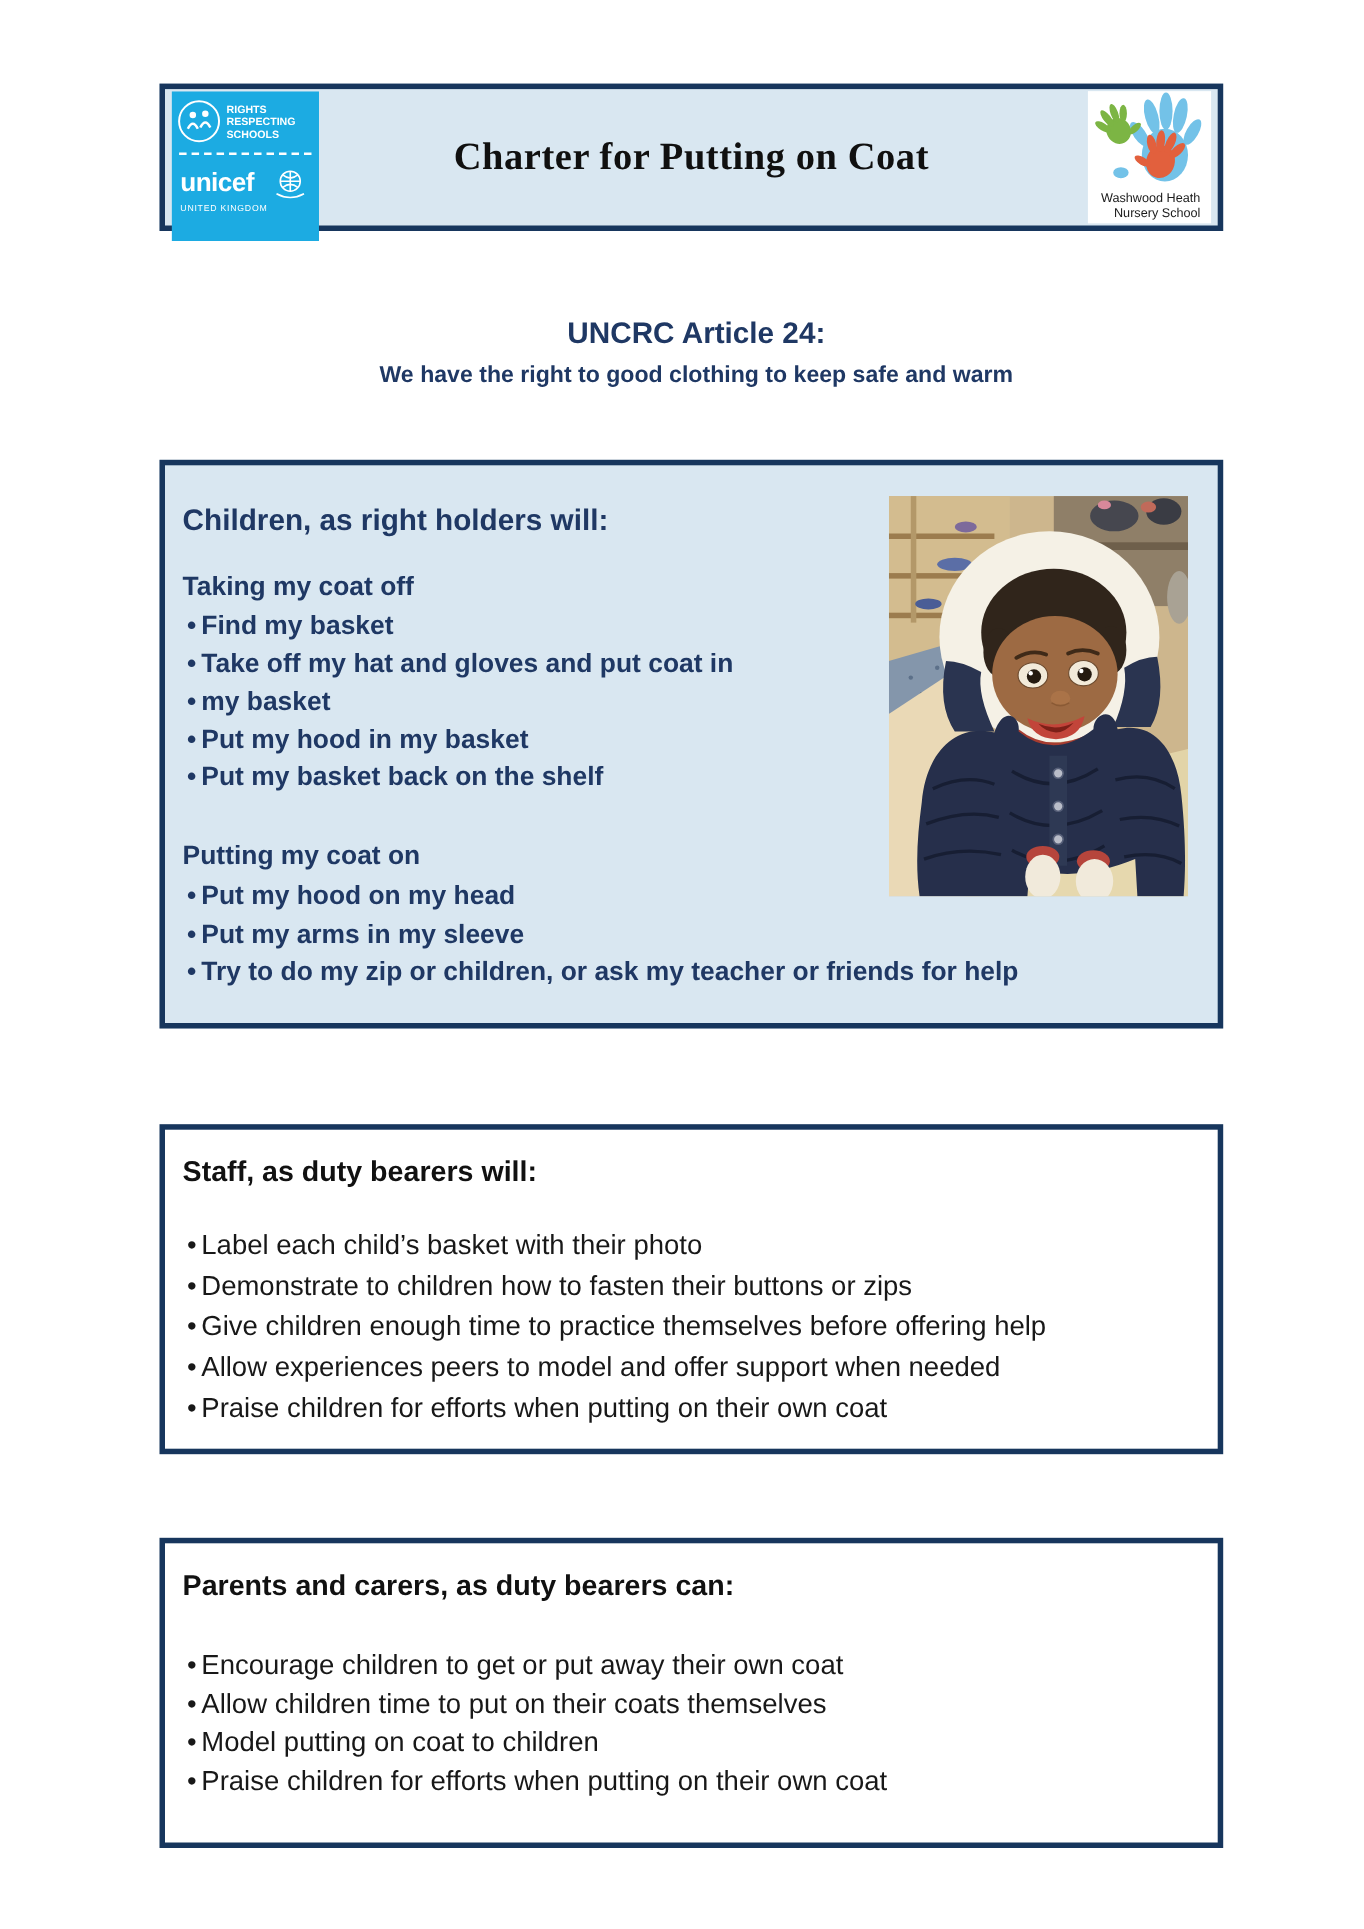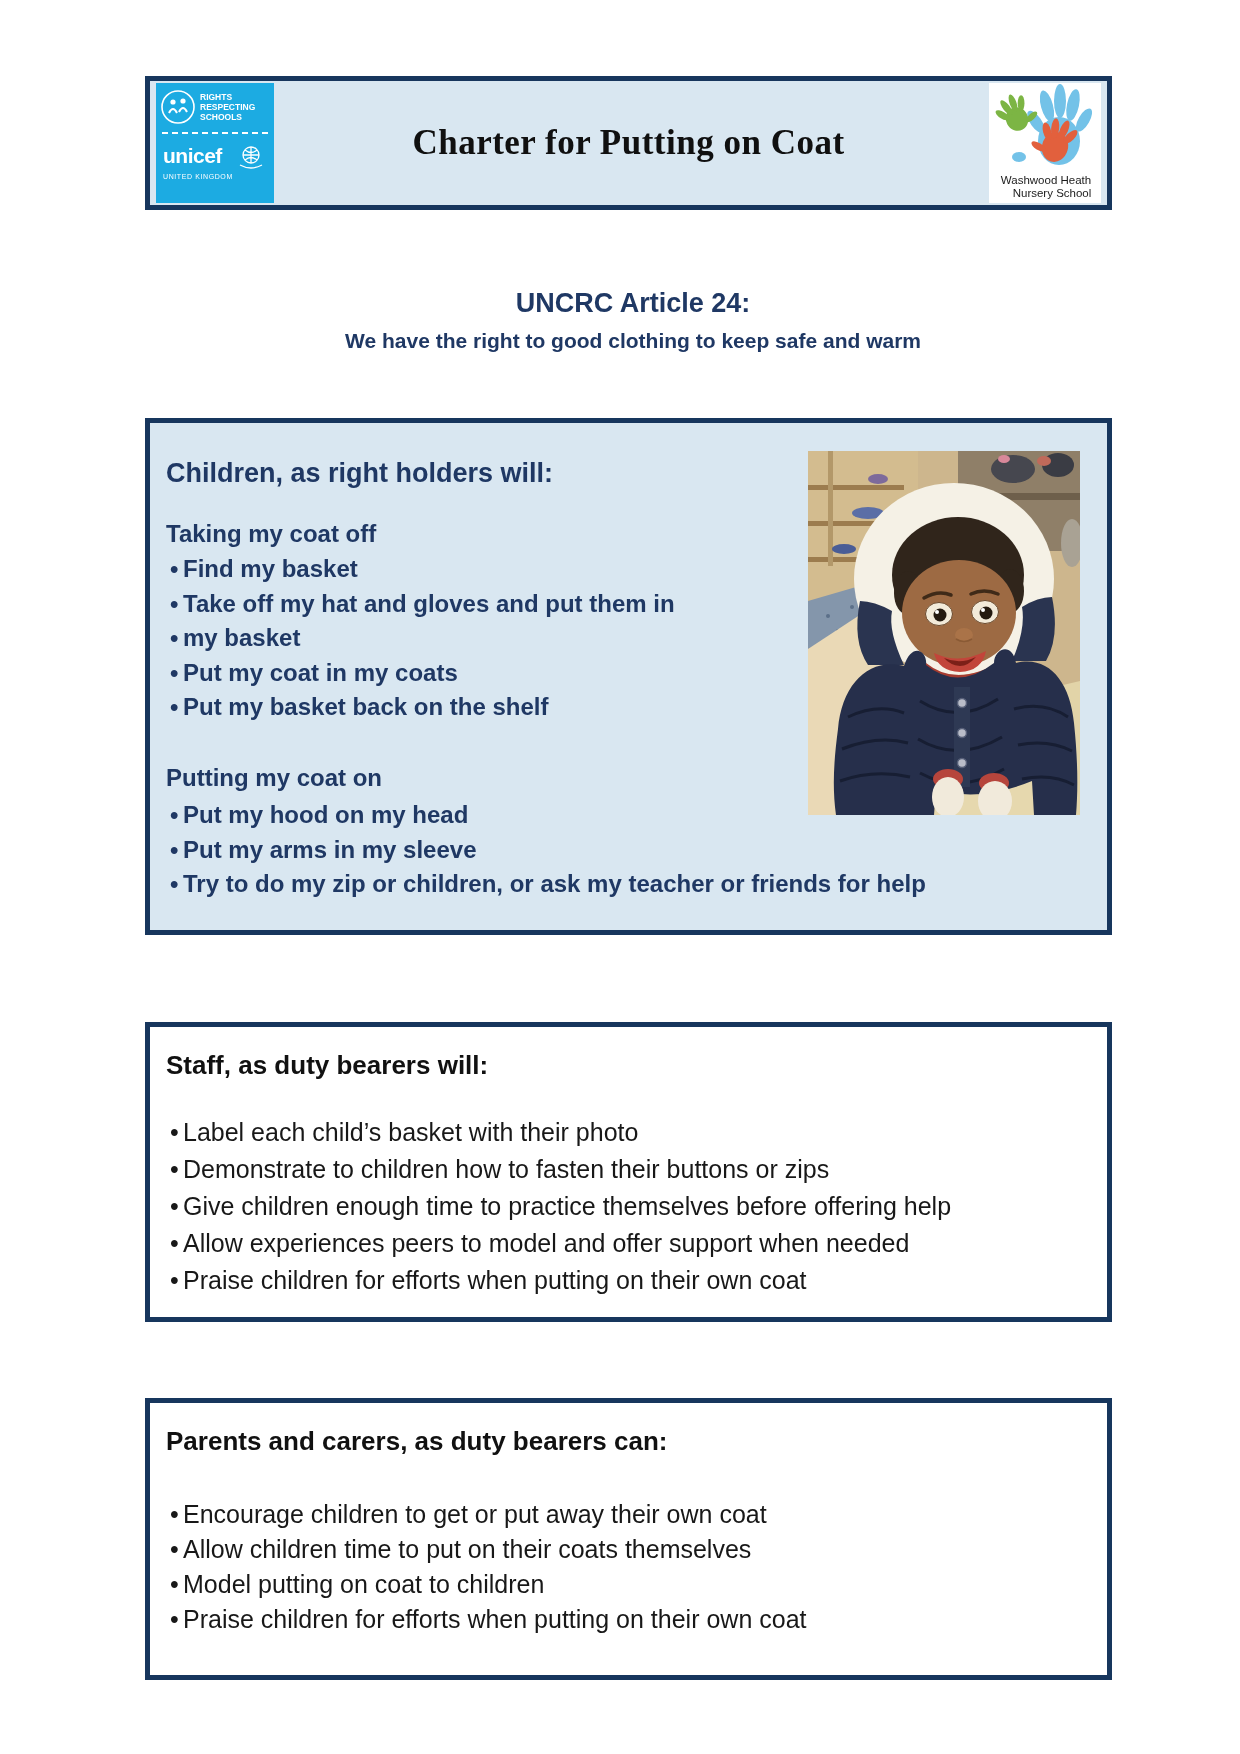--- a/index.html
+++ b/index.html
@@ -4,21 +4,21 @@
 <style>
   * { box-sizing: border-box; margin: 0; padding: 0; }
   html,body { background:#ffffff; }
   body { width:1240px; height:1754px; position:relative;
          font-family:"Liberation Sans", sans-serif; }
   .page { position:absolute; inset:0; background:#fff; }
 
   
   .header-box { position:absolute; left:145px; top:76px; width:967px; height:134px;
                 background:#d9e7f1; border:5px solid #17365d; }
-  .unicef-logo { position:absolute; left:6px; top:2px; width:118px; height:120px; }
+  .unicef-logo { position:absolute; left:6px; top:2px; width:134px; height:120px; }
   .school-logo { position:absolute; right:6px; top:2px; width:112px; height:120px;
                  background:#ffffff; }
   .page-title { position:absolute; left:0; right:0; top:42px; text-align:center;
                 font-family:"Liberation Serif", serif; font-weight:bold;
                 font-size:35px; color:#101010; letter-spacing:.5px; }
 
   
   .article { position:absolute; left:0; top:288px; width:1240px; text-align:center;
              color:#1f3864;padding-left:26px; }
   .article-heading { font-size:27px; font-weight:bold; line-height:31px; }
@@ -136,23 +136,23 @@
     <div class="article-heading">UNCRC Article 24:</div>
     <div class="article-sub">We have the right to good clothing to keep safe and warm</div>
   </div>
 
   <section class="box box-children">
     <h2>Children, as right holders will:</h2>
 
     <div class="subhead subhead-1">Taking my coat off</div>
     <ul class="bullets ul-taking">
       <li>Find my basket</li>
-      <li>Take off my hat and gloves and put them in</li>
+      <li>Take off my hat and gloves and put coat in</li>
       <li>my basket</li>
-      <li>Put my coat in my coats</li>
+      <li>Put my hood in my basket</li>
       <li>Put my basket back on the shelf</li>
     </ul>
 
     <div class="subhead subhead-2">Putting my coat on</div>
     <ul class="bullets ul-putting">
       <li>Put my hood on my head</li>
       <li>Put my arms in my sleeve</li>
       <li>Try to do my zip or children, or ask my teacher or friends for help</li>
     </ul>
 

